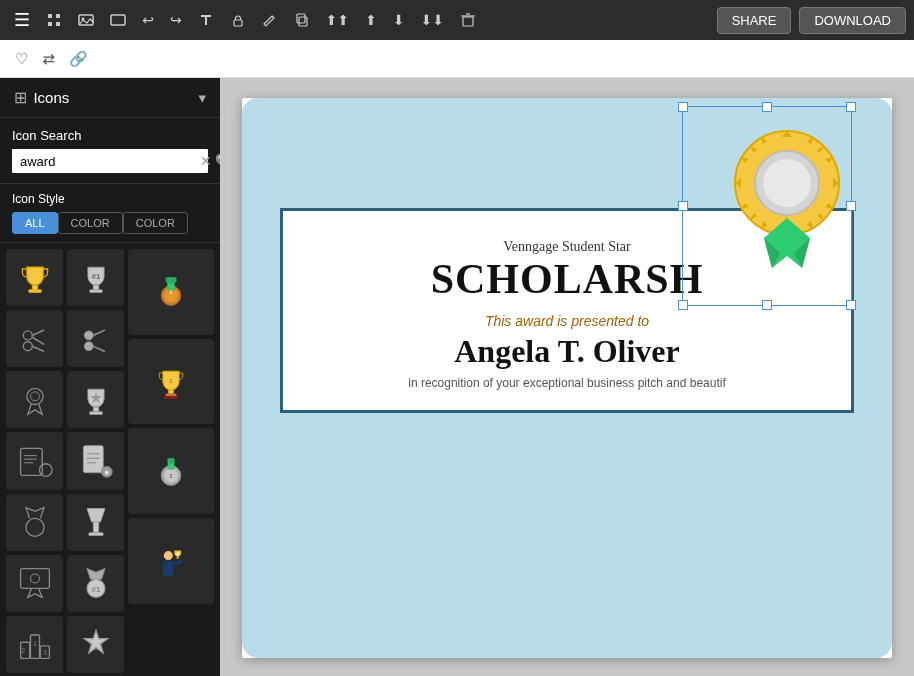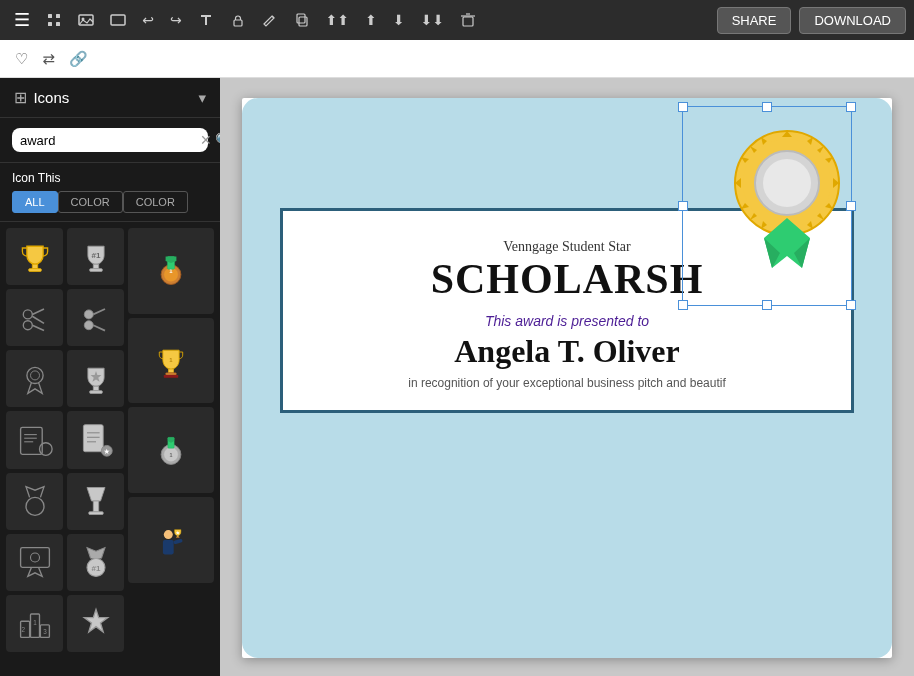--- a/index.html
+++ b/index.html
@@ -107,21 +107,21 @@
     }
     .icon-search-label {
       color: #fff;
       font-size: 13px;
       margin-bottom: 6px;
     }
     .search-input-wrap {
       display: flex;
       align-items: center;
       background: #fff;
-      border-radius: 8px;
+      border-radius: 1px;
       padding: 4px 8px;
       gap: 4px;
       justify-content: space-between;
     }
     .search-input-wrap input {
       border: none;
       outline: none;
       flex: 1;
       font-size: 13px;
       background: transparent;
@@ -268,21 +268,21 @@
     }
     .cert-title-main {
       font-size: 42px;
       font-weight: 900;
       color: #111;
       font-family: Georgia, serif;
       letter-spacing: 1px;
     }
     .cert-presented {
       font-size: 14px;
-      color: #4c1d95;
+      color: #a16207;
       margin-top: 10px;
       font-style: italic;
     }
     .cert-name {
       font-size: 32px;
       font-weight: 700;
       color: #111;
       font-family: Georgia, serif;
       margin-top: 4px;
     }
@@ -396,29 +396,30 @@
 
     <div class="panel-header">
       <div class="app-icon-area">
         <span class="app-grid-icon">⊞</span>
         <span>Icons</span>
       </div>
       <span class="panel-header-arrow">▾</span>
     </div>
 
     <div class="icon-search-section">
+      <div class="icon-search-label">Icon Search</div>
       <div class="search-input-wrap">
         <input type="text" value="award" style="">
         <button class="search-clear">✕</button>
         <button class="search-icon-btn">🔍</button>
       </div>
     </div>
 
     <div class="icon-style-section">
-      <div class="icon-style-label">Icon This</div>
+      <div class="icon-style-label">Icon Style</div>
       <div class="style-buttons">
         <button class="style-btn active">ALL</button>
         <button class="style-btn">COLOR</button>
         <button class="style-btn">COLOR</button>
       </div>
     </div>
 
     <div class="icons-grid-section">
 
       <div class="icons-col">

